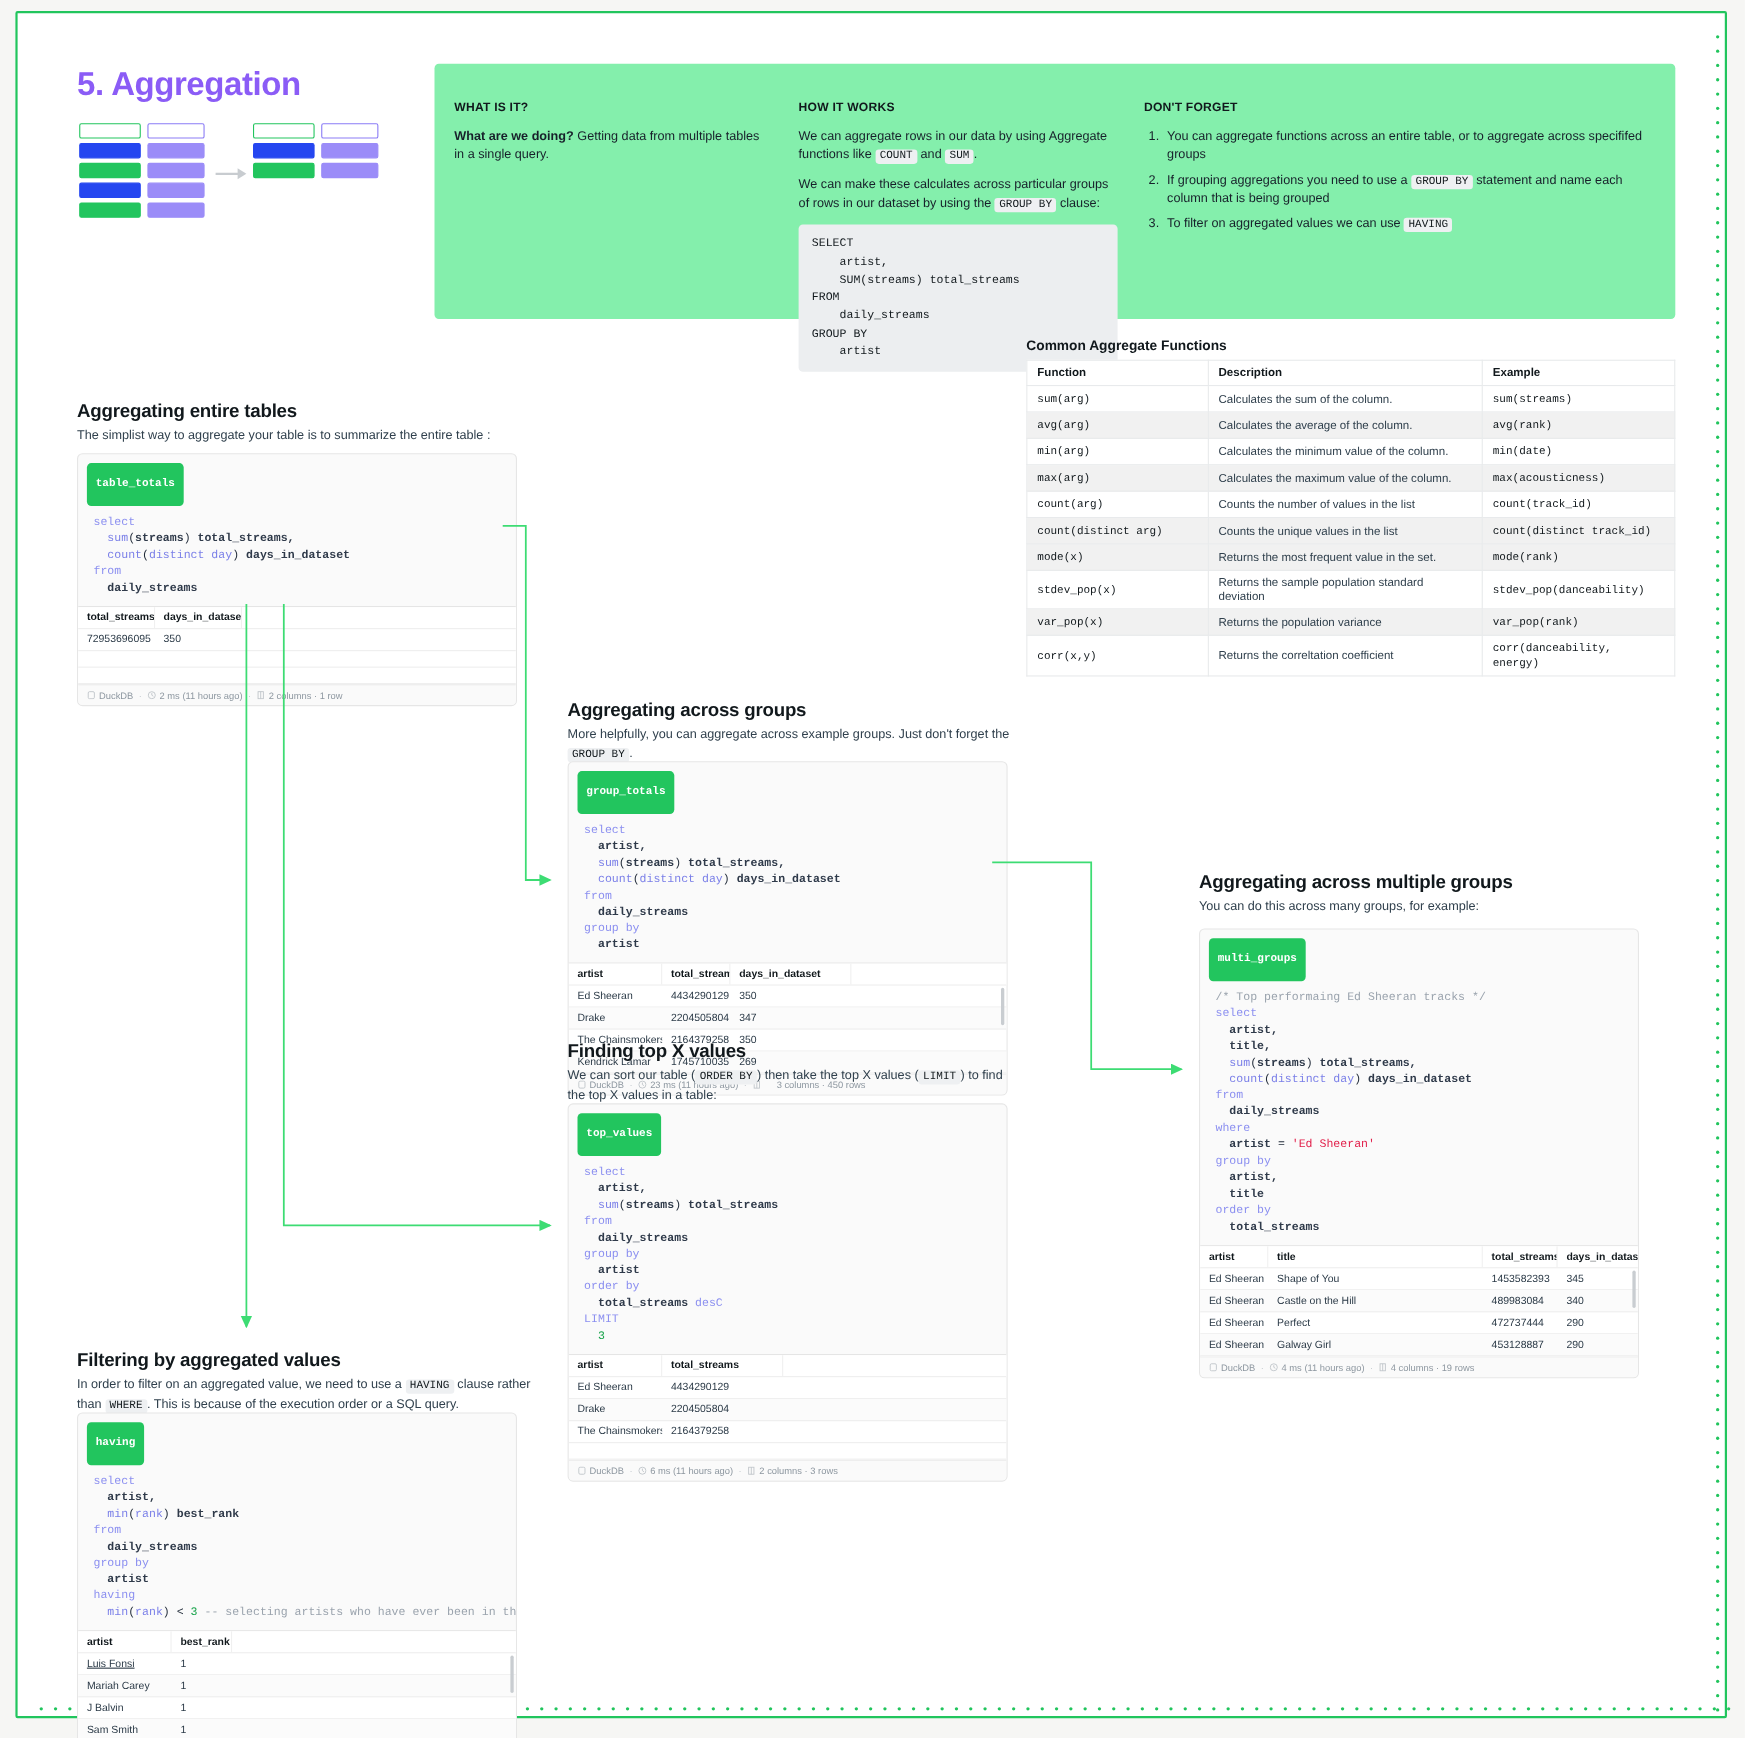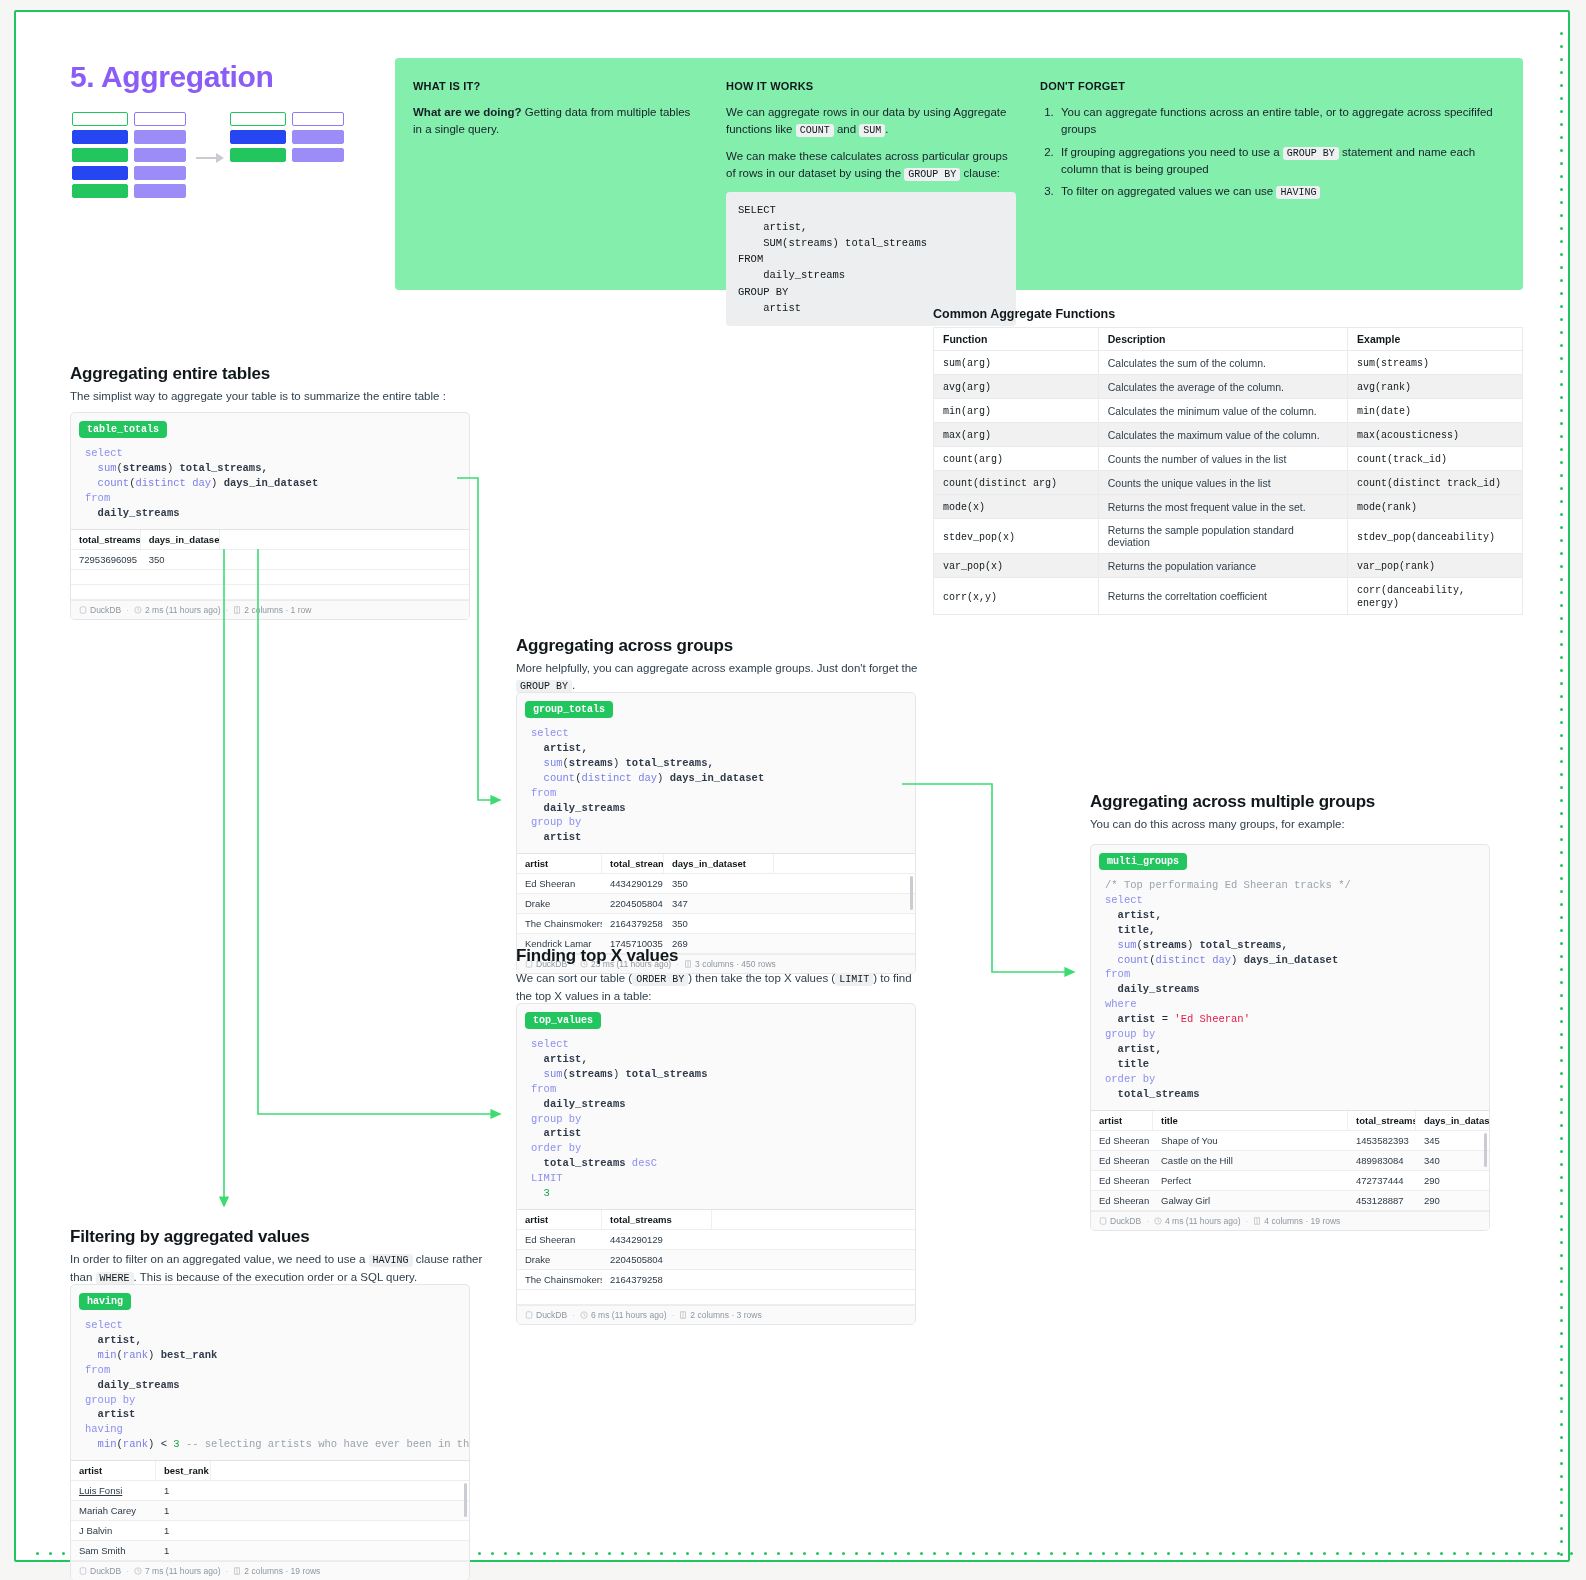--- a/index.html
+++ b/index.html
@@ -35,21 +35,21 @@
     width: 1128px; height: 232px;
     background: #84efac;
     border-radius: 4px;
   }
   .bcol { position: absolute; top: 22px; }
   .bcol.c1 { left: 18px; width: 285px; }
   .bcol.c2 { left: 331px; width: 290px; }
   .bcol.c3 { left: 645px; width: 465px; }
   .bhead {
     font-size: 11px; font-weight: bold; color: #11181c;
-    letter-spacing: 0.2px; margin-bottom: 12px;
+    letter-spacing: 0.2px; margin-bottom: 12px; margin-top: 12px;
   }
   .bp { font-size: 11.5px; line-height: 1.45; color: #17202a; margin-bottom: 10px; }
   .bp b { font-weight: bold; }
   .chip {
     font-family: "Liberation Mono", monospace; font-size: 10px;
     background: #eef0f2; color: #11181c;
     padding: 1px 4px; border-radius: 3px; white-space: nowrap;
   }
   .bcode {
     margin-top: 4px; background: #eceef0; border-radius: 4px;
@@ -69,21 +69,21 @@
     position: absolute;
     background: #fafafa;
     border: 1px solid #e6e6e6;
     border-radius: 5px;
     overflow: hidden;
   }
   .tag {
     display: inline-block; margin: 8px 0 0 8px;
     background: #22c55e; color: #ffffff;
     font-family: "Liberation Mono", monospace; font-size: 10px; font-weight: bold;
-    padding: 3px 8px; border-radius: 4px;
+    padding: 14px 8px; border-radius: 4px;
   }
   .sql {
     font-family: "Liberation Mono", monospace; font-size: 10.5px;
     line-height: 1.42; white-space: pre; padding: 8px 0 8px 14px;
     color: #1f2937;
   }
   .kw { color: #8b8ff0; }
   .fn { color: #7a7fe8; }
   .id { color: #2f3a4a; font-weight: bold; }
   .num { color: #17a34a; }
@@ -607,21 +607,21 @@
         </span>
         <span class="sep">·</span>
         <span style="display: inline-flex; align-items: center; gap: 3px;">
           <span class="sb-ico"><svg viewBox="0 0 10 10" width="8" height="8">
               <circle cx="5" cy="5" r="4" fill="none" stroke="#8d97a0" stroke-width="1"></circle>
               <path d="M5 2.6V5l1.8 1.2" stroke="#8d97a0" stroke-width="1" fill="none"></path>
             </svg></span>
           <span>23 ms (11 hours ago)</span>
         </span>
         <span class="sep">·</span>
-        <span style="display: inline-flex; align-items: center; gap: 3px;">
+        <span style="display: inline-flex; align-items: center; gap: 14px;">
           <span class="sb-ico"><svg viewBox="0 0 10 10" width="8" height="8">
               <rect x="2" y="1" width="6" height="8" fill="none" stroke="#8d97a0" stroke-width="1"></rect>
               <path d="M5 1v8" stroke="#8d97a0" stroke-width="1"></path>
             </svg></span>
           <span>3 columns · 450 rows</span>
         </span>
       </div>
   </div>
 
   <div style="position:absolute;left:500px;top:934px;width:400px;">

